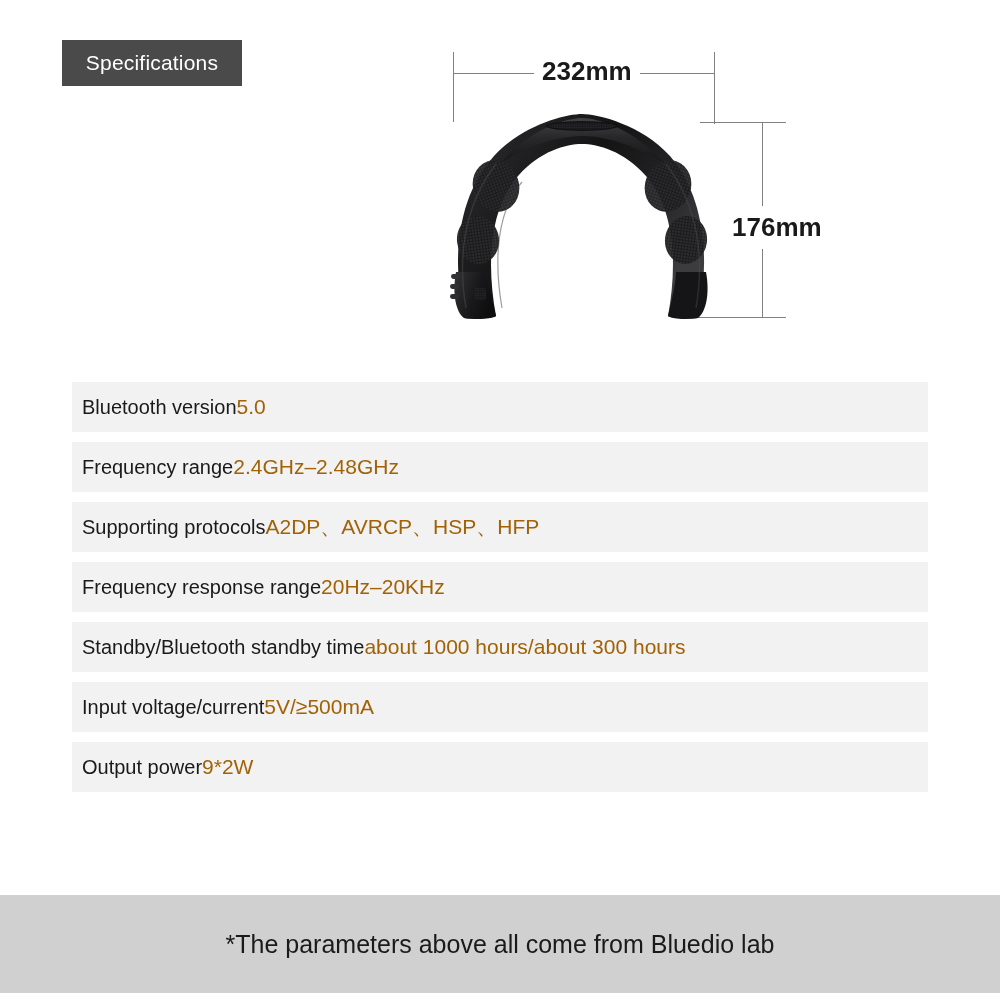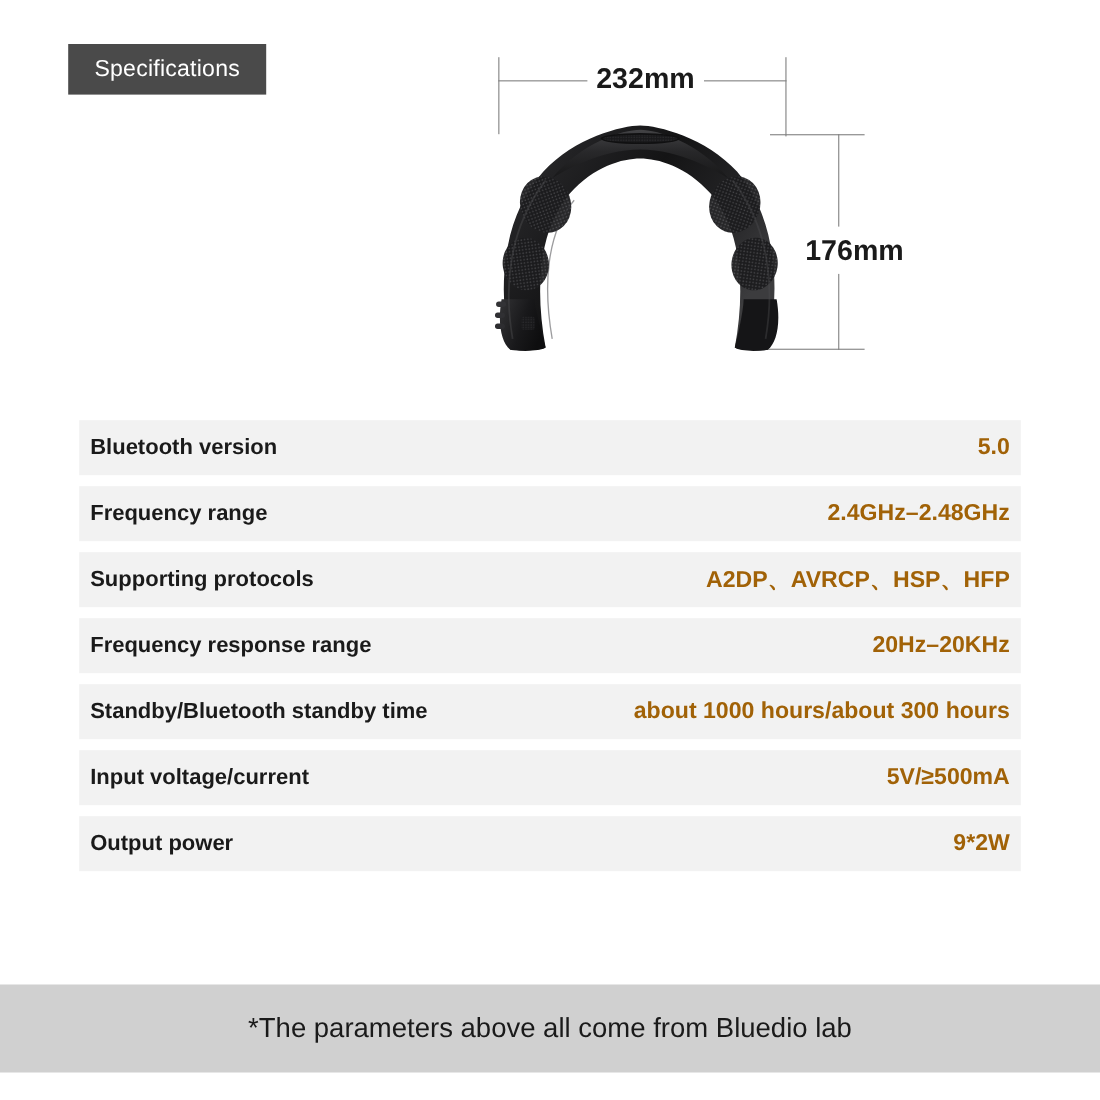--- a/index.html
+++ b/index.html
@@ -85,46 +85,44 @@
     position: absolute;
     left: 72px;
     top: 382px;
     width: 856px;
   }
   .spec-row {
     height: 50px;
     background: #f2f2f2;
     display: flex;
     align-items: center;
-    justify-content: space-between;
     padding: 0 10px;
     box-sizing: border-box;
     margin-bottom: 10px;
-    font-weight: bold;
   }
   .spec-row:last-child { margin-bottom: 0; }
   .spec-key {
     font-size: 20px;
     color: #1a1a1a;
     white-space: nowrap;
   }
   .spec-val {
     font-size: 21px;
     color: #a16207;
     white-space: nowrap;
     text-align: right;
   }
 
   
   .footer-band {
     position: absolute;
     left: 0;
     top: 895px;
     width: 1000px;
-    height: 80px;
+    height: 98px;
     background: #d0d0d0;
     display: flex;
     align-items: center;
     justify-content: center;
   }
   .footer-band span {
     font-size: 25px;
     color: #1a1a1a;
   }
 </style>

